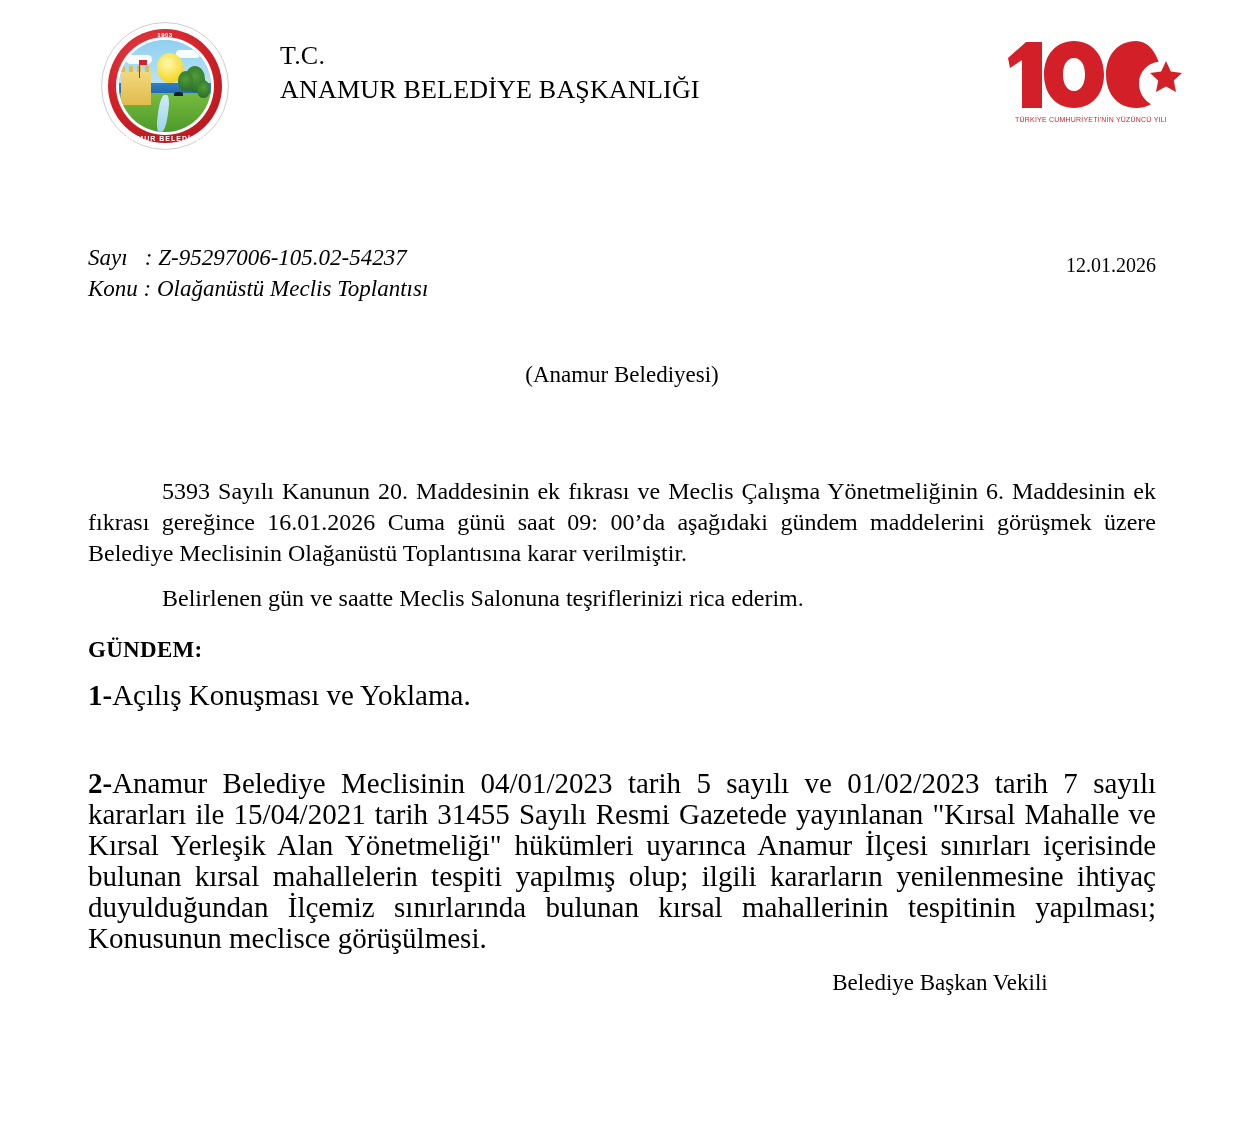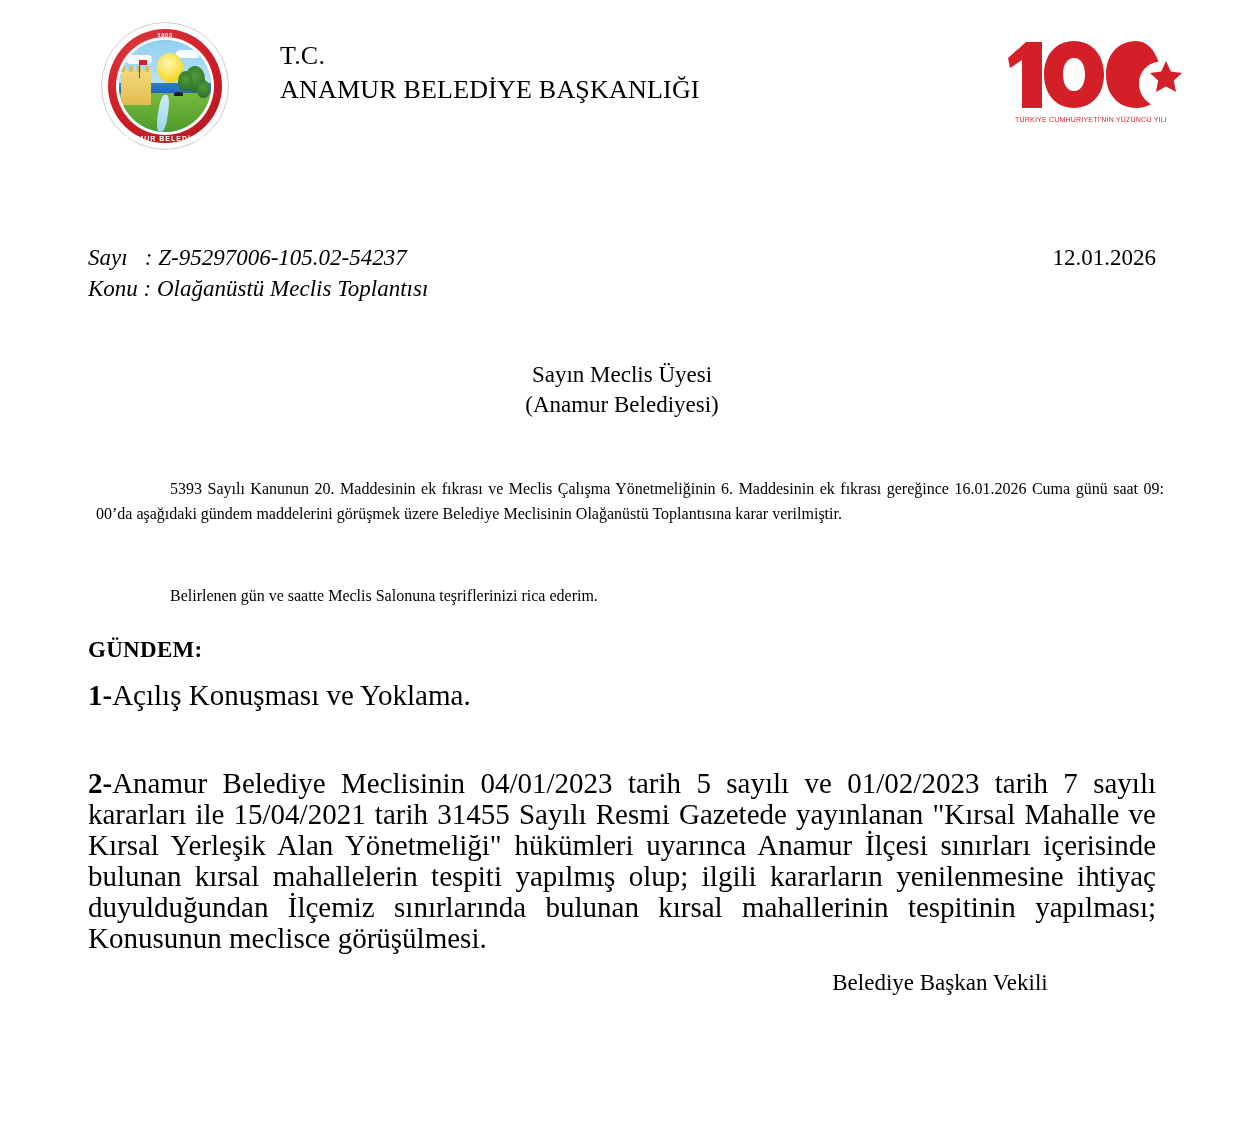--- a/index.html
+++ b/index.html
@@ -229,42 +229,42 @@
     left: 0;
     top: 0;
     font-size: 23px;
     line-height: 31px;
     white-space: pre;
     font-style: italic;
   }
   .meta-date {
     position: absolute;
     right: 0;
-    top: 0;
-    font-size: 23px;
+    top: 8px;
+    font-size: 20px;
     line-height: 31px;
   }
 
   .addressee {
     position: absolute;
     left: 0;
     top: 360px;
     width: 1068px;
     text-align: center;
     font-size: 23px;
     line-height: 30px;
   }
   .addressee div { }
 
   .para {
     position: absolute;
-    left: 8px;
-    width: 1068px;
-    font-size: 16px;
-    line-height: 25px;
+    left: 0;
+    width: 1068px;
+    font-size: 24px;
+    line-height: 31px;
     text-align: justify;
     text-justify: inter-word;
   }
   .para-1 { top: 476px; text-indent: 74px; }
   .para-2 { top: 583px; text-indent: 74px; text-align: left; }
 
   .gundem-heading {
     position: absolute;
     left: 0;
     top: 634px;
@@ -364,21 +364,20 @@
 
   <div class="content">
 
     <div class="meta-row">
       <div class="meta-left"><span>Sayı   : Z-95297006-105.02-54237</span>
 <span>Konu : Olağanüstü Meclis Toplantısı</span></div>
       <div class="meta-date">12.01.2026</div>
     </div>
 
     <div class="addressee">
-      <div>Sayın Meclis Üyesi</div>
       <div>(Anamur Belediyesi)</div>
     </div>
 
     <div class="para para-1">5393 Sayılı Kanunun 20. Maddesinin ek fıkrası ve Meclis Çalışma Yönetmeliğinin 6. Maddesinin ek fıkrası gereğince 16.01.2026 Cuma günü saat 09: 00’da aşağıdaki gündem maddelerini görüşmek üzere Belediye Meclisinin Olağanüstü Toplantısına karar verilmiştir.</div>
     <div class="para para-2">Belirlenen gün ve saatte Meclis Salonuna teşriflerinizi rica ederim.</div>
 
     <div class="gundem-heading">GÜNDEM:</div>
 
     <div class="agenda-item agenda-1"><span class="agenda-num">1-</span><span>Açılış Konuşması ve Yoklama.</span></div>
 

